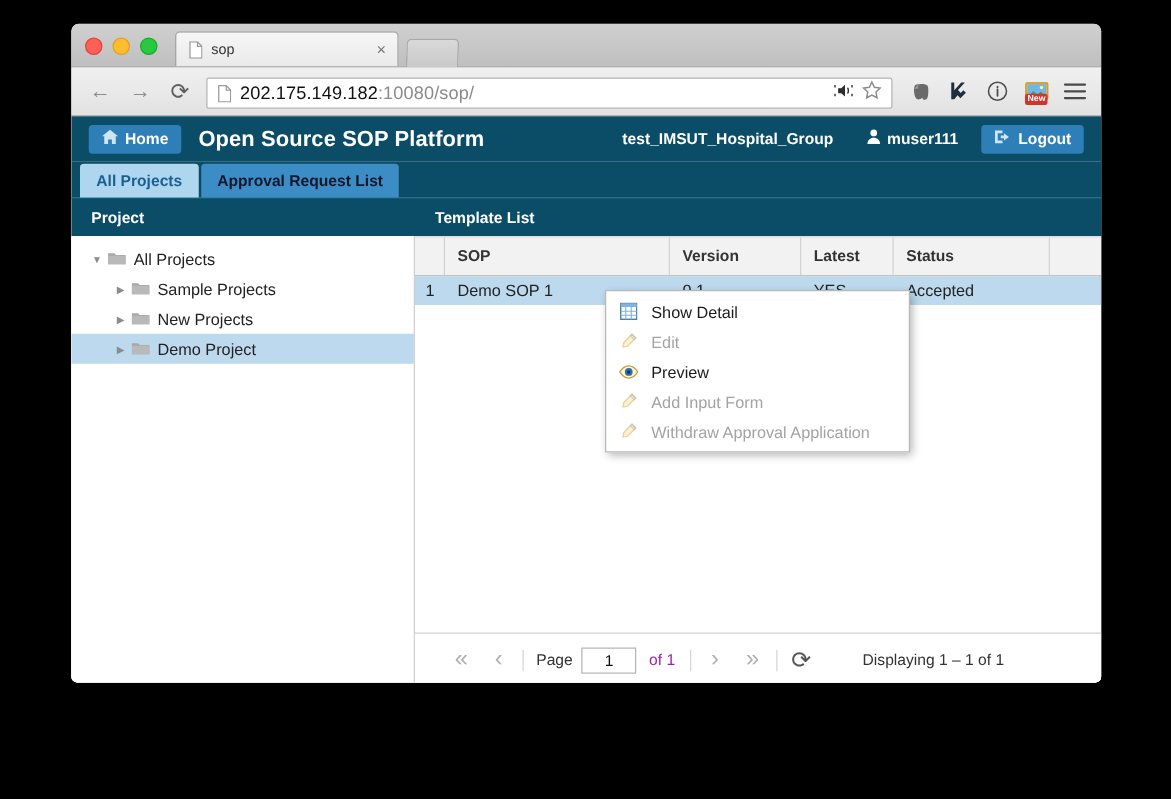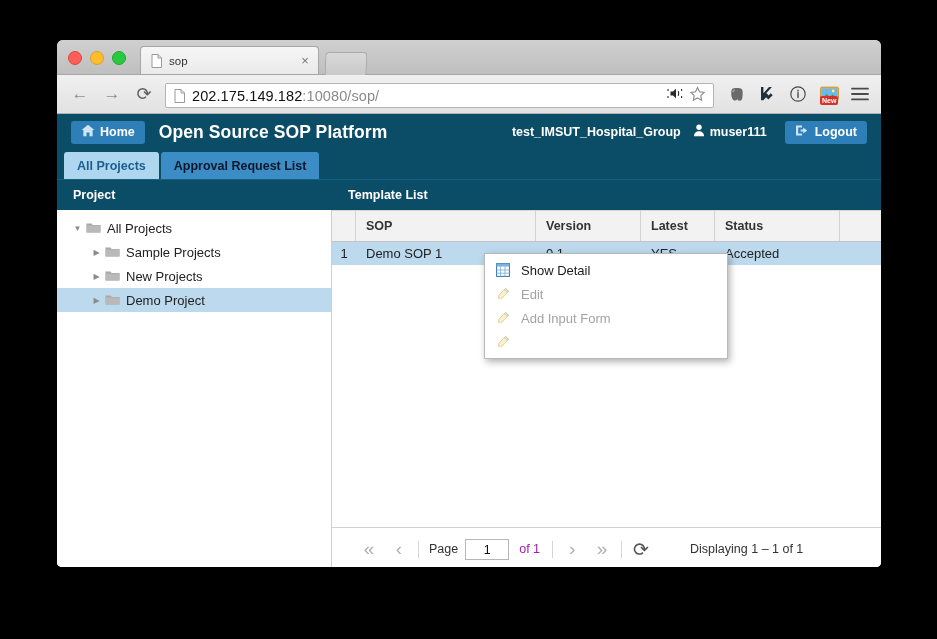--- a/index.html
+++ b/index.html
@@ -1,21 +1,21 @@
 <!DOCTYPE html>
 <html><head>
 <meta charset="utf-8">
 <style>
   html,body{margin:0;padding:0;background:#000;}
   body{width:937px;height:639px;overflow:hidden;font-family:"Liberation Sans",sans-serif;}
 
   #root{position:relative;width:937px;height:639px;background:#000;}
 
   
-  .window{position:absolute;left:57px;top:40px;width:824px;height:527px;
+  .window{position:absolute;left:57px;top:19px;width:824px;height:527px;
           border-radius:6px 6px 5px 5px;overflow:hidden;
           box-shadow:0 4px 18px rgba(0,0,0,.55);background:#d8d8d8;}
 
   
   .tabstrip{position:relative;height:34px;
             background:linear-gradient(#d0d0d0,#bfbfbf);
             border-bottom:1px solid #a6a6a6;}
   .traffic{position:absolute;left:11px;top:11px;display:flex;gap:8px;}
   .tl{width:12px;height:12px;border-radius:50%;}
   .tl.r{background:#ff5f57;border:1px solid #e0443e;}
@@ -54,21 +54,21 @@
   .newbadge{position:absolute;font-size:7px;font-weight:bold;color:#fff;background:#d4322c;
             border-radius:2px;padding:0 2px;line-height:9px;bottom:-1px;left:1px;}
 
   
   .app{position:relative;height:455px;background:#fff;}
   .apphead{height:36px;background:#0b4c66;display:flex;align-items:center;padding:0 14px;}
   .homebtn{background:#2e7fb8;border-radius:3px;color:#fff;font-size:12.5px;font-weight:bold;
            height:23px;display:flex;align-items:center;gap:5px;padding:0 10px;}
   .apptitle{color:#fff;font-size:17.5px;font-weight:bold;margin-left:14px;letter-spacing:.1px;}
   .headspacer{flex:1;}
-  .grouplabel{color:#fff;font-size:12.5px;font-weight:bold;margin-right:12px;}
+  .grouplabel{color:#fff;font-size:12.5px;font-weight:bold;margin-right:26px;}
   .username{color:#fff;font-size:12.5px;font-weight:bold;display:flex;align-items:center;gap:5px;margin-right:18px;}
   .logoutbtn{background:#2e7fb8;border-radius:3px;color:#fff;font-size:12.5px;font-weight:bold;
              height:23px;display:flex;align-items:center;gap:6px;padding:0 10px;}
 
   .tabsrow{height:29px;background:#0b4c66;display:flex;align-items:flex-end;padding-left:7px;}
   .apptab{height:27px;display:flex;align-items:center;padding:0 13px;font-size:12.5px;
           font-weight:bold;border-radius:3px 3px 0 0;}
   .apptab.active{background:#aed6ef;color:#1b5f91;}
   .apptab.inactive{background:#3c8dc5;color:#0f172a;margin-left:2px;}
 
@@ -357,38 +357,49 @@
             <div class="mi disabled">
               <span class="mic">
                 <svg width="14" height="14" viewBox="0 0 14 14">
                   <path d="M9.6 1.4l3 3-6.6 6.6-3.6.6.6-3.6z" fill="#f7e7a8" stroke="#cfae4e" opacity=".55"></path>
                   <path d="M9.6 1.4l3 3-1.3 1.3-3-3z" fill="#d8d8d8" stroke="#b5b5b5" opacity=".55"></path>
                 </svg>
               </span>
               <span>Edit</span>
             </div>
 
+            <div class="mi">
+              <span class="mic">
+                <svg width="16" height="13" viewBox="0 0 16 13">
+                  <path d="M.8 6.5C3 3 5.4 1.6 8 1.6s5 1.4 7.2 4.9C13 10 10.6 11.4 8 11.4S3 10 .8 6.5z" fill="#fdf3d8" stroke="#c89a3c"></path>
+                  <circle cx="8" cy="6.5" r="3.1" fill="#2f6fa8"></circle>
+                  <circle cx="8" cy="6.5" r="1.2" fill="#0d2b45"></circle>
+                </svg>
+              </span>
+              <span>Preview</span>
+            </div>
 
             <div class="mi disabled">
               <span class="mic">
                 <svg width="14" height="14" viewBox="0 0 14 14">
                   <path d="M9.6 1.4l3 3-6.6 6.6-3.6.6.6-3.6z" fill="#f7e7a8" stroke="#cfae4e" opacity=".55"></path>
                   <path d="M9.6 1.4l3 3-1.3 1.3-3-3z" fill="#d8d8d8" stroke="#b5b5b5" opacity=".55"></path>
                 </svg>
               </span>
               <span>Add Input Form</span>
             </div>
 
             <div class="mi disabled">
               <span class="mic">
                 <svg width="14" height="14" viewBox="0 0 14 14">
                   <path d="M9.6 1.4l3 3-6.6 6.6-3.6.6.6-3.6z" fill="#f7e7a8" stroke="#cfae4e" opacity=".55"></path>
                   <path d="M9.6 1.4l3 3-1.3 1.3-3-3z" fill="#d8d8d8" stroke="#b5b5b5" opacity=".55"></path>
                 </svg>
               </span>
+              <span>Withdraw Approval Application</span>
             </div>
 
           </div>
 
           <div class="pager">
             <div class="pbtn">«</div>
             <div class="pbtn">‹</div>
             <div class="psep"></div>
             <div class="plabel">Page</div>
             <div class="pinput">1</div>

